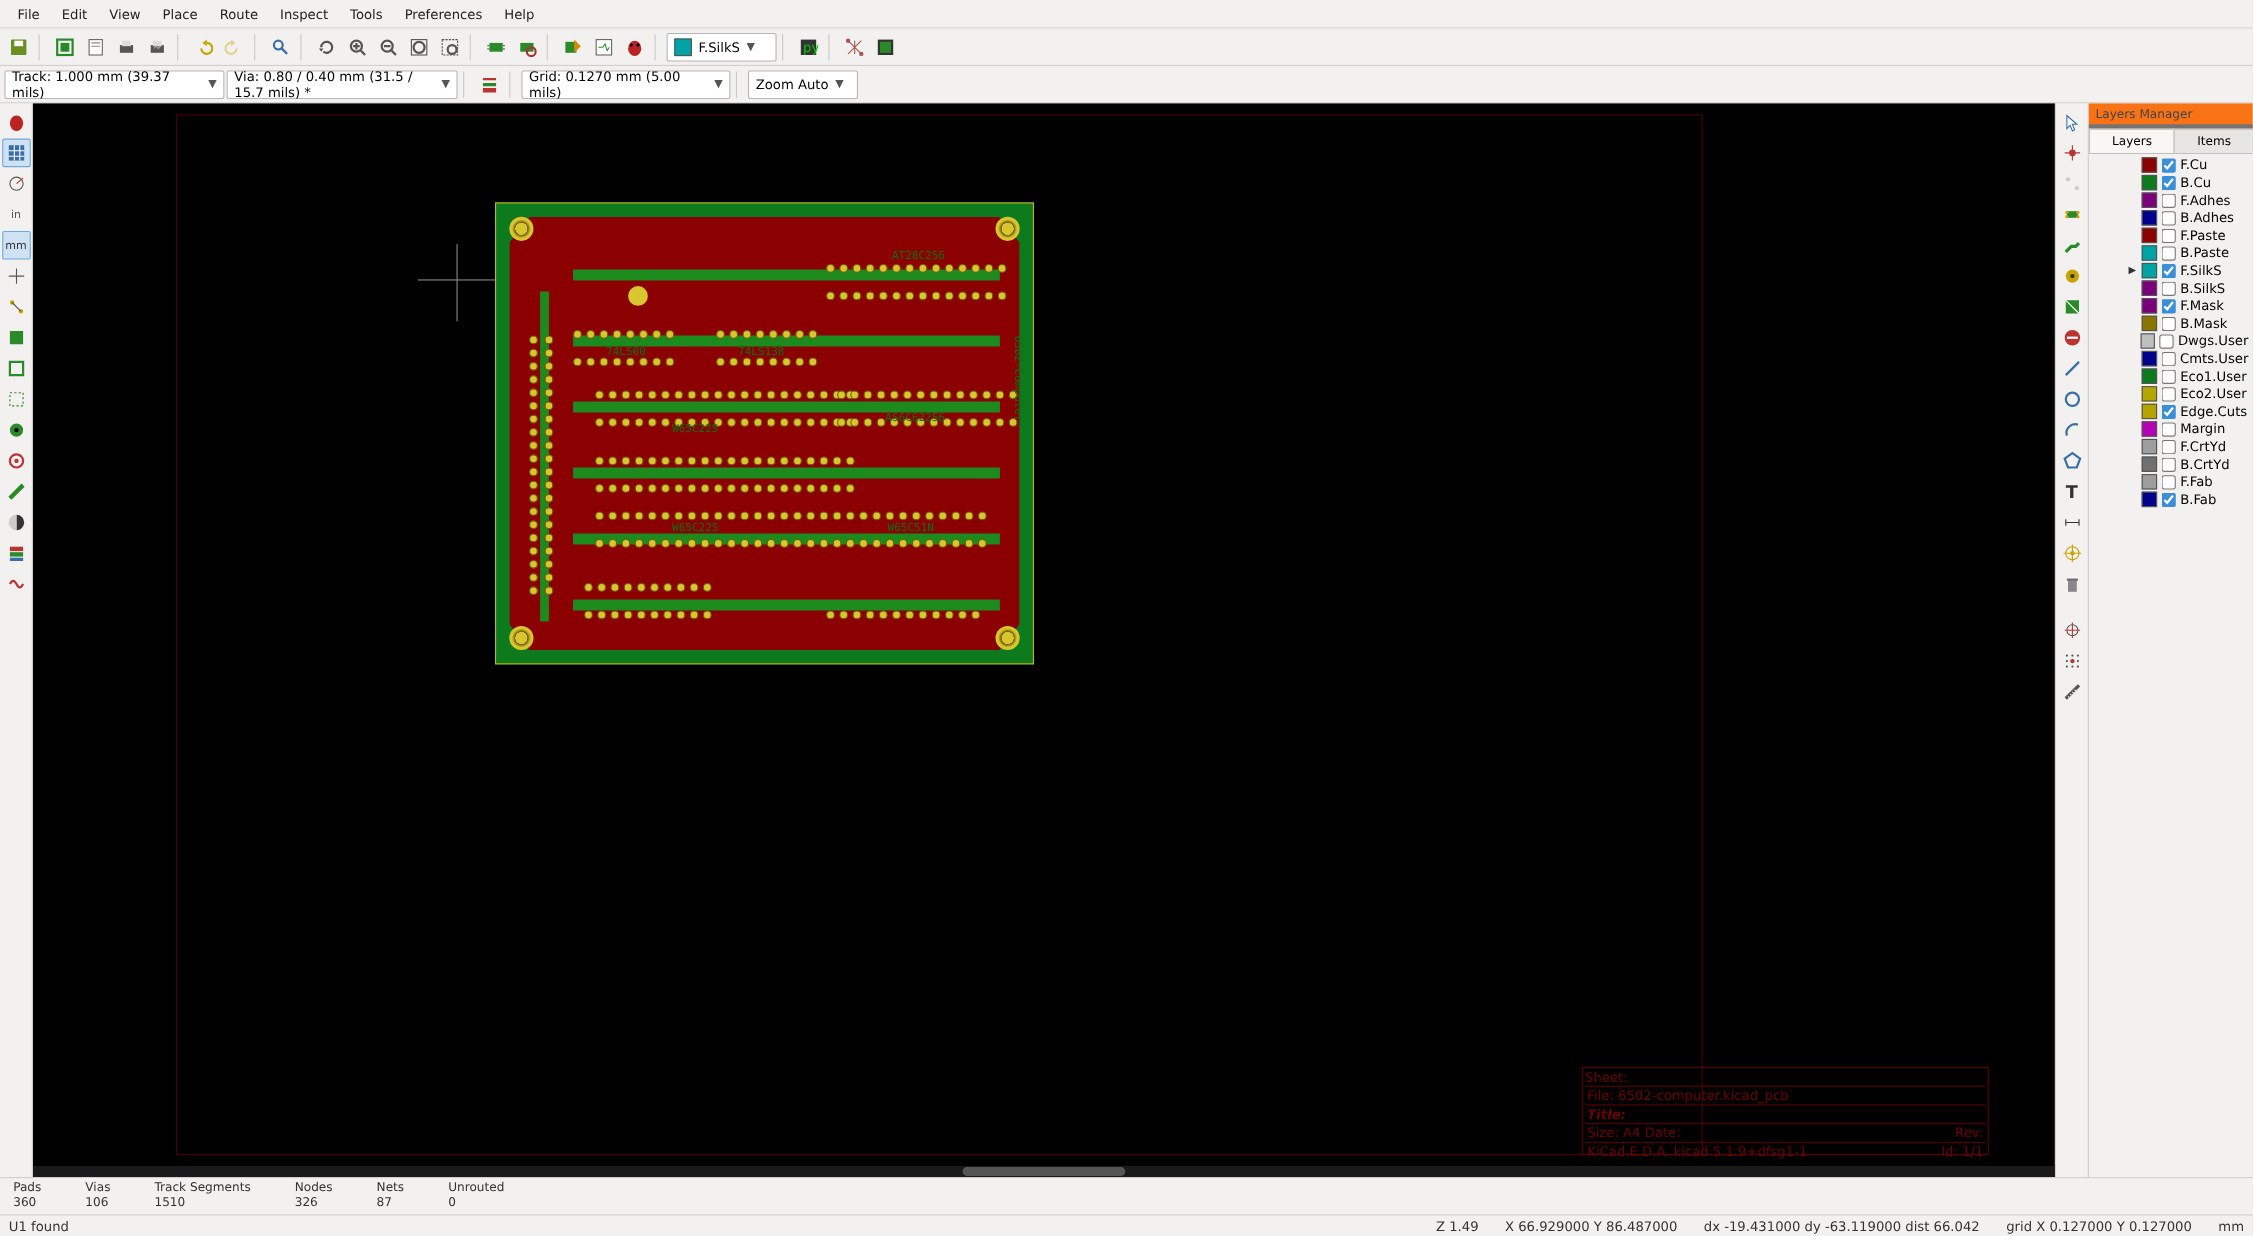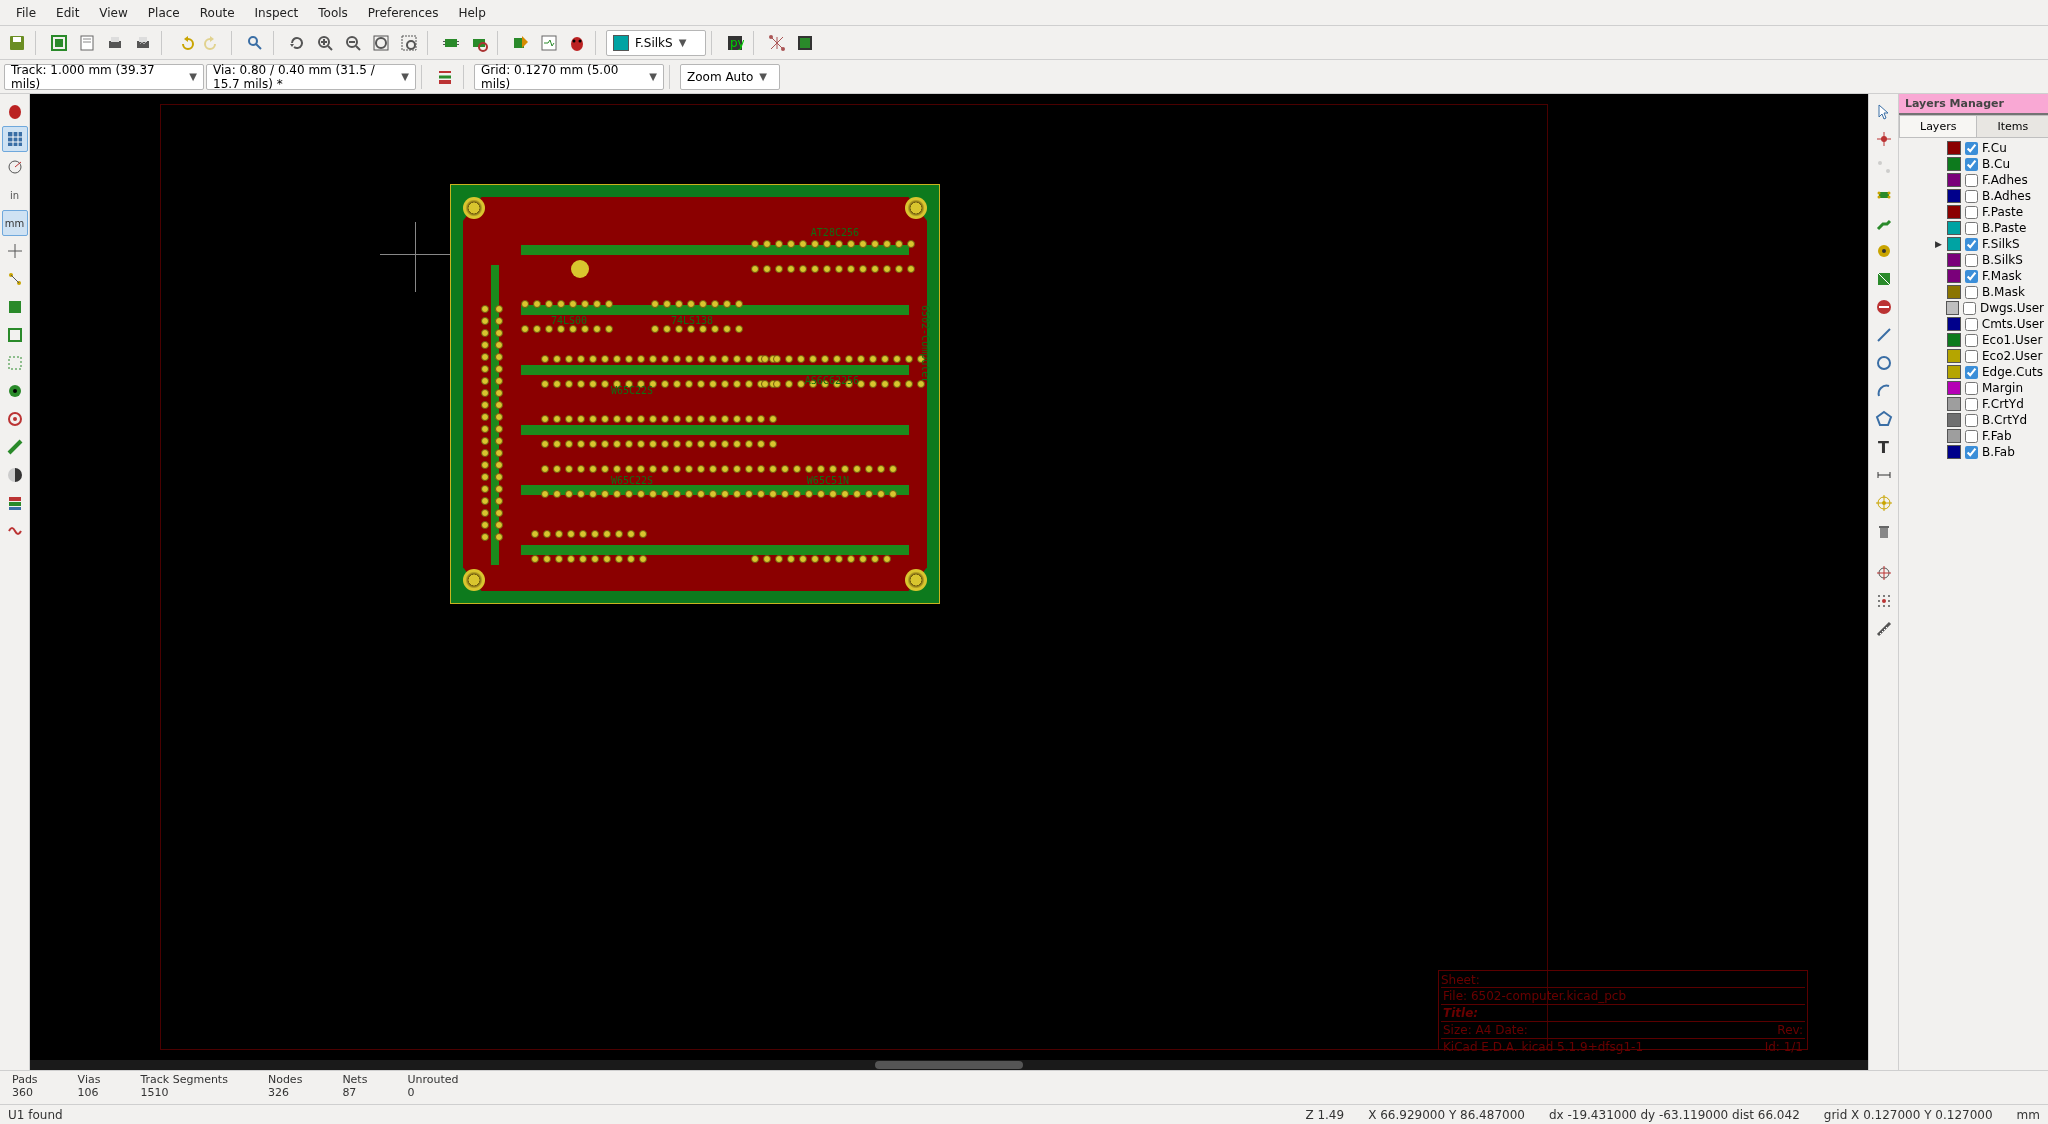--- a/index.html
+++ b/index.html
@@ -37,21 +37,21 @@
 .titleblk { position: absolute; right: 60px; bottom: 20px; width: 370px; height: 80px; border: 1px solid #5a0000; color: #6a0000; font-size: 10px; font-family: monospace; padding: 2px; }
 .titleblk div { border-top: 1px solid #5a0000; padding: 1px 2px; }
 .crosshair-h { position: absolute; top: 160px; left: 350px; width: 70px; height: 1px; background: #888; }
 .crosshair-v { position: absolute; top: 128px; left: 385px; width: 1px; height: 70px; background: #888; }
 .hscroll { position: absolute; left: 0; right: 0; bottom: 0; height: 10px; background: #1a1a1a; }
 .hscroll-thumb { position: absolute; left: 46%; width: 8%; top: 1px; bottom: 1px; background: #555; border-radius: 4px; }
 
 .right-tb { width: 30px; background: #f2f1ef; border-left: 1px solid #cfcfcf; display: flex; flex-direction: column; align-items: center; padding-top: 4px; gap: 2px; }
 
 .right-panel { width: 150px; background: #f2f1ef; border-left: 1px solid #cfcfcf; display: flex; flex-direction: column; }
-.panel-title { padding: 3px 6px; font-size: 11px; color: #444; border-bottom: 2px solid #737373; background: #f9a8d4; font-weight: bold; }
+.panel-title { padding: 3px 6px; font-size: 11px; color: #444; border-bottom: 4px solid #737373; background: #f97316; }
 .tabs { display: flex; border-bottom: 1px solid #bfbfbf; }
 .tab { padding: 4px 20px; border: 1px solid #bfbfbf; border-bottom: none; background: #e8e6e2; margin-right: -1px; cursor: pointer; font-size: 11px; }
 .tab.active { background: #f7f6f3; }
 .layer-list { flex: 1; overflow: auto; padding: 2px 0; margin-left: 32px; }
 .layer-row { display: flex; align-items: center; padding: 1px 4px; gap: 4px; cursor: pointer; font-size: 11px; }
 .layer-row .arrow { width: 8px; color: #333; font-size: 9px; }
 .layer-row .sw { width: 14px; height: 14px; border: 1px solid #555; }
 .layer-row input[type=checkbox] { width: 13px; height: 13px; accent-color: #3b8ed8; }
 
 .stat-row { height: 34px; background: #f2f1ef; border-top: 1px solid #cfcfcf; display: flex; align-items: flex-start; padding: 2px 12px; gap: 40px; }

